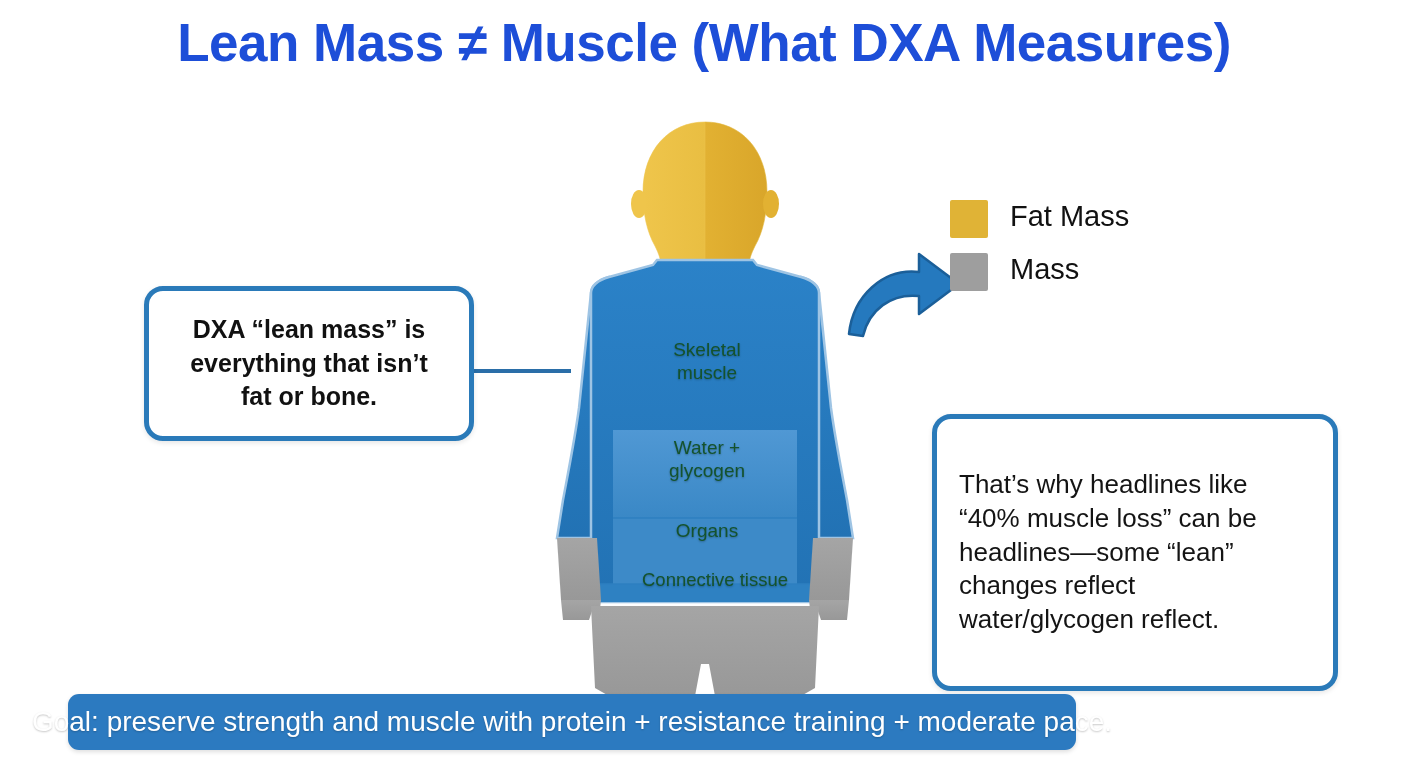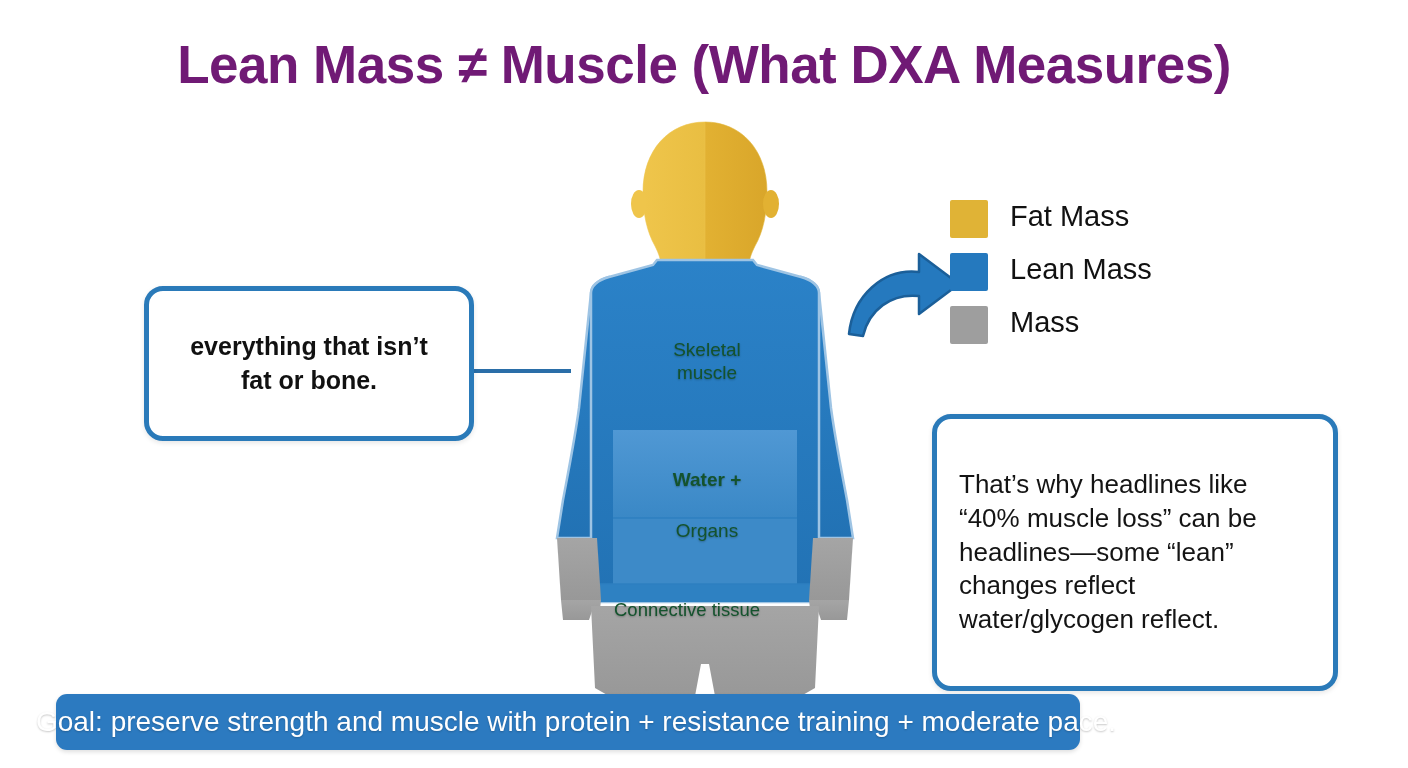--- a/index.html
+++ b/index.html
@@ -15,26 +15,26 @@
     width: 1408px;
     height: 768px;
     background: #ffffff;
     overflow: hidden;
   }
 
   
   #title {
     position: absolute;
     left: 0;
-    top: 37px;
+    top: 15px;
     width: 1408px;
     text-align: center;
     font-size: 53px;
     font-weight: bold;
-    color: #701a75;
+    color: #1d4ed8;
     letter-spacing: -0.5px;
     line-height: 1.05;
   }
 
   
   #figure {
     position: absolute;
     left: 505px;
     top: 108px;
     width: 400px;
@@ -46,23 +46,23 @@
     position: absolute;
     color: #14532d;
     font-size: 19px;
     line-height: 1.22;
     text-align: center;
     text-shadow: 0 1px 2px rgba(0,0,0,0.28);
     white-space: nowrap;
     pointer-events: none;
   }
   #label-skeletal { left: 607px; top: 338px; width: 200px; }
-  #label-water    { left: 607px; top: 468px; width: 200px; font-weight: bold; }
+  #label-water    { left: 607px; top: 436px; width: 200px; }
   #label-organs   { left: 607px; top: 519px; width: 200px; }
-  #label-connect  { left: 572px; top: 569px; width: 230px; font-size: 18.5px; margin-top: 30px; }
+  #label-connect  { left: 600px; top: 569px; width: 230px; font-size: 18.5px; }
 
   
   #legend {
     position: absolute;
     left: 950px;
     top: 200px;
   }
   .legend-row {
     display: flex;
     align-items: flex-start;
@@ -138,31 +138,30 @@
     position: absolute;
     left: 843px;
     top: 238px;
     width: 122px;
     height: 102px;
   }
 
   
   #banner {
     position: absolute;
-    left: 56px;
+    left: 68px;
     top: 694px;
     width: 1008px;
     height: 56px;
     background: #2c7ac0;
     border-radius: 11px;
     display: flex;
     align-items: center;
     justify-content: center;
     box-shadow: 0 2px 4px rgba(0,0,0,0.13);
-    padding-left: 16px;
   }
   #banner .banner-text {
     color: #ffffff;
     font-size: 28px;
     white-space: nowrap;
     text-shadow: 0 1px 2px rgba(0,0,0,0.22);
   }
 </style>
 </head>
 <body>
@@ -250,50 +249,48 @@
       </g>
     </svg>
   </div>
 
   <div class="body-label" id="label-skeletal">
     <div>Skeletal</div>
     <div>muscle</div>
   </div>
   <div class="body-label" id="label-water">
     <div>Water +</div>
+    <div>glycogen</div>
   </div>
   <div class="body-label" id="label-organs">Organs</div>
   <div class="body-label" id="label-connect">Connective tissue</div>
 
   <div id="connector"></div>
 
   <div id="arrow">
     <svg width="122" height="102" viewBox="0 0 122 102" xmlns="http://www.w3.org/2000/svg">
       <path d="M6,96 C10,58 40,30 76,34 L76,16 L116,46 L76,76 L76,58
                C48,55 26,72 20,98 Z" fill="#2579BE" stroke="#1B5F99" stroke-width="2.5" stroke-linejoin="round"></path>
     </svg>
   </div>
 
   <div id="legend">
     <div class="legend-row">
       <span class="legend-swatch" style="background:#E0B336;"></span>
       <span class="legend-label">Fat Mass</span>
     </div>
     <div class="legend-row">
-      <span class="legend-swatch" style="background:#2579BE;"></span>
-      <span class="legend-label">Lean Mass</span>
-    </div>
-    <div class="legend-row">
       <span class="legend-swatch" style="background:#9E9E9E;"></span>
       <span class="legend-label">Mass</span>
     </div>
   </div>
 
   <div class="callout" id="callout-left">
     <div class="callout-text">
+      <div>DXA “lean mass” is</div>
       <div>everything that isn’t</div>
       <div>fat or bone.</div>
     </div>
   </div>
 
   <div class="callout" id="callout-right">
     <div class="callout-text">
       <div>That’s why headlines like</div>
       <div>“40% muscle loss” can be</div>
       <div>headlines—some “lean”</div>

